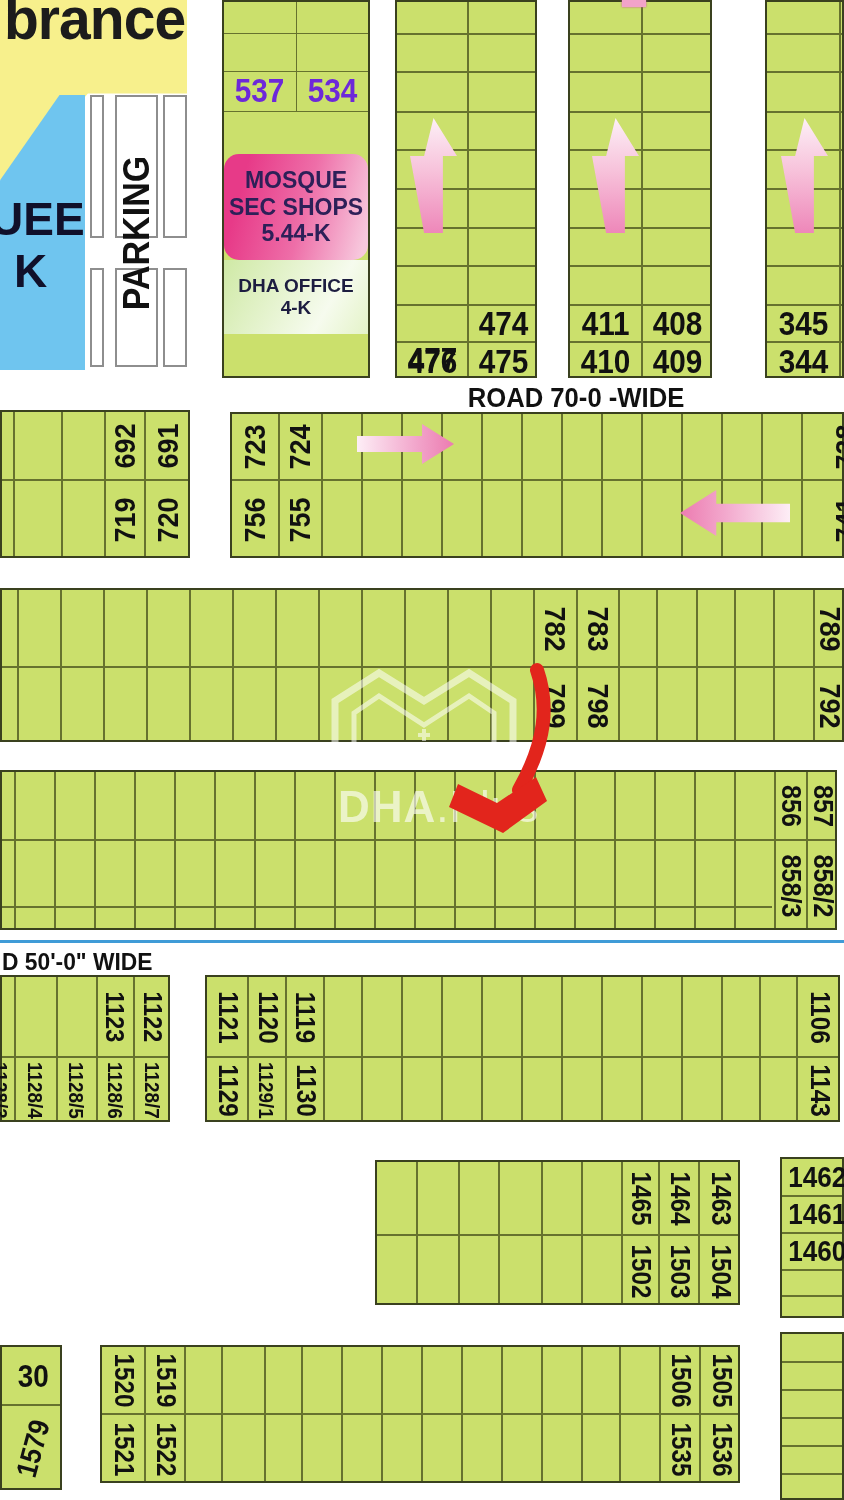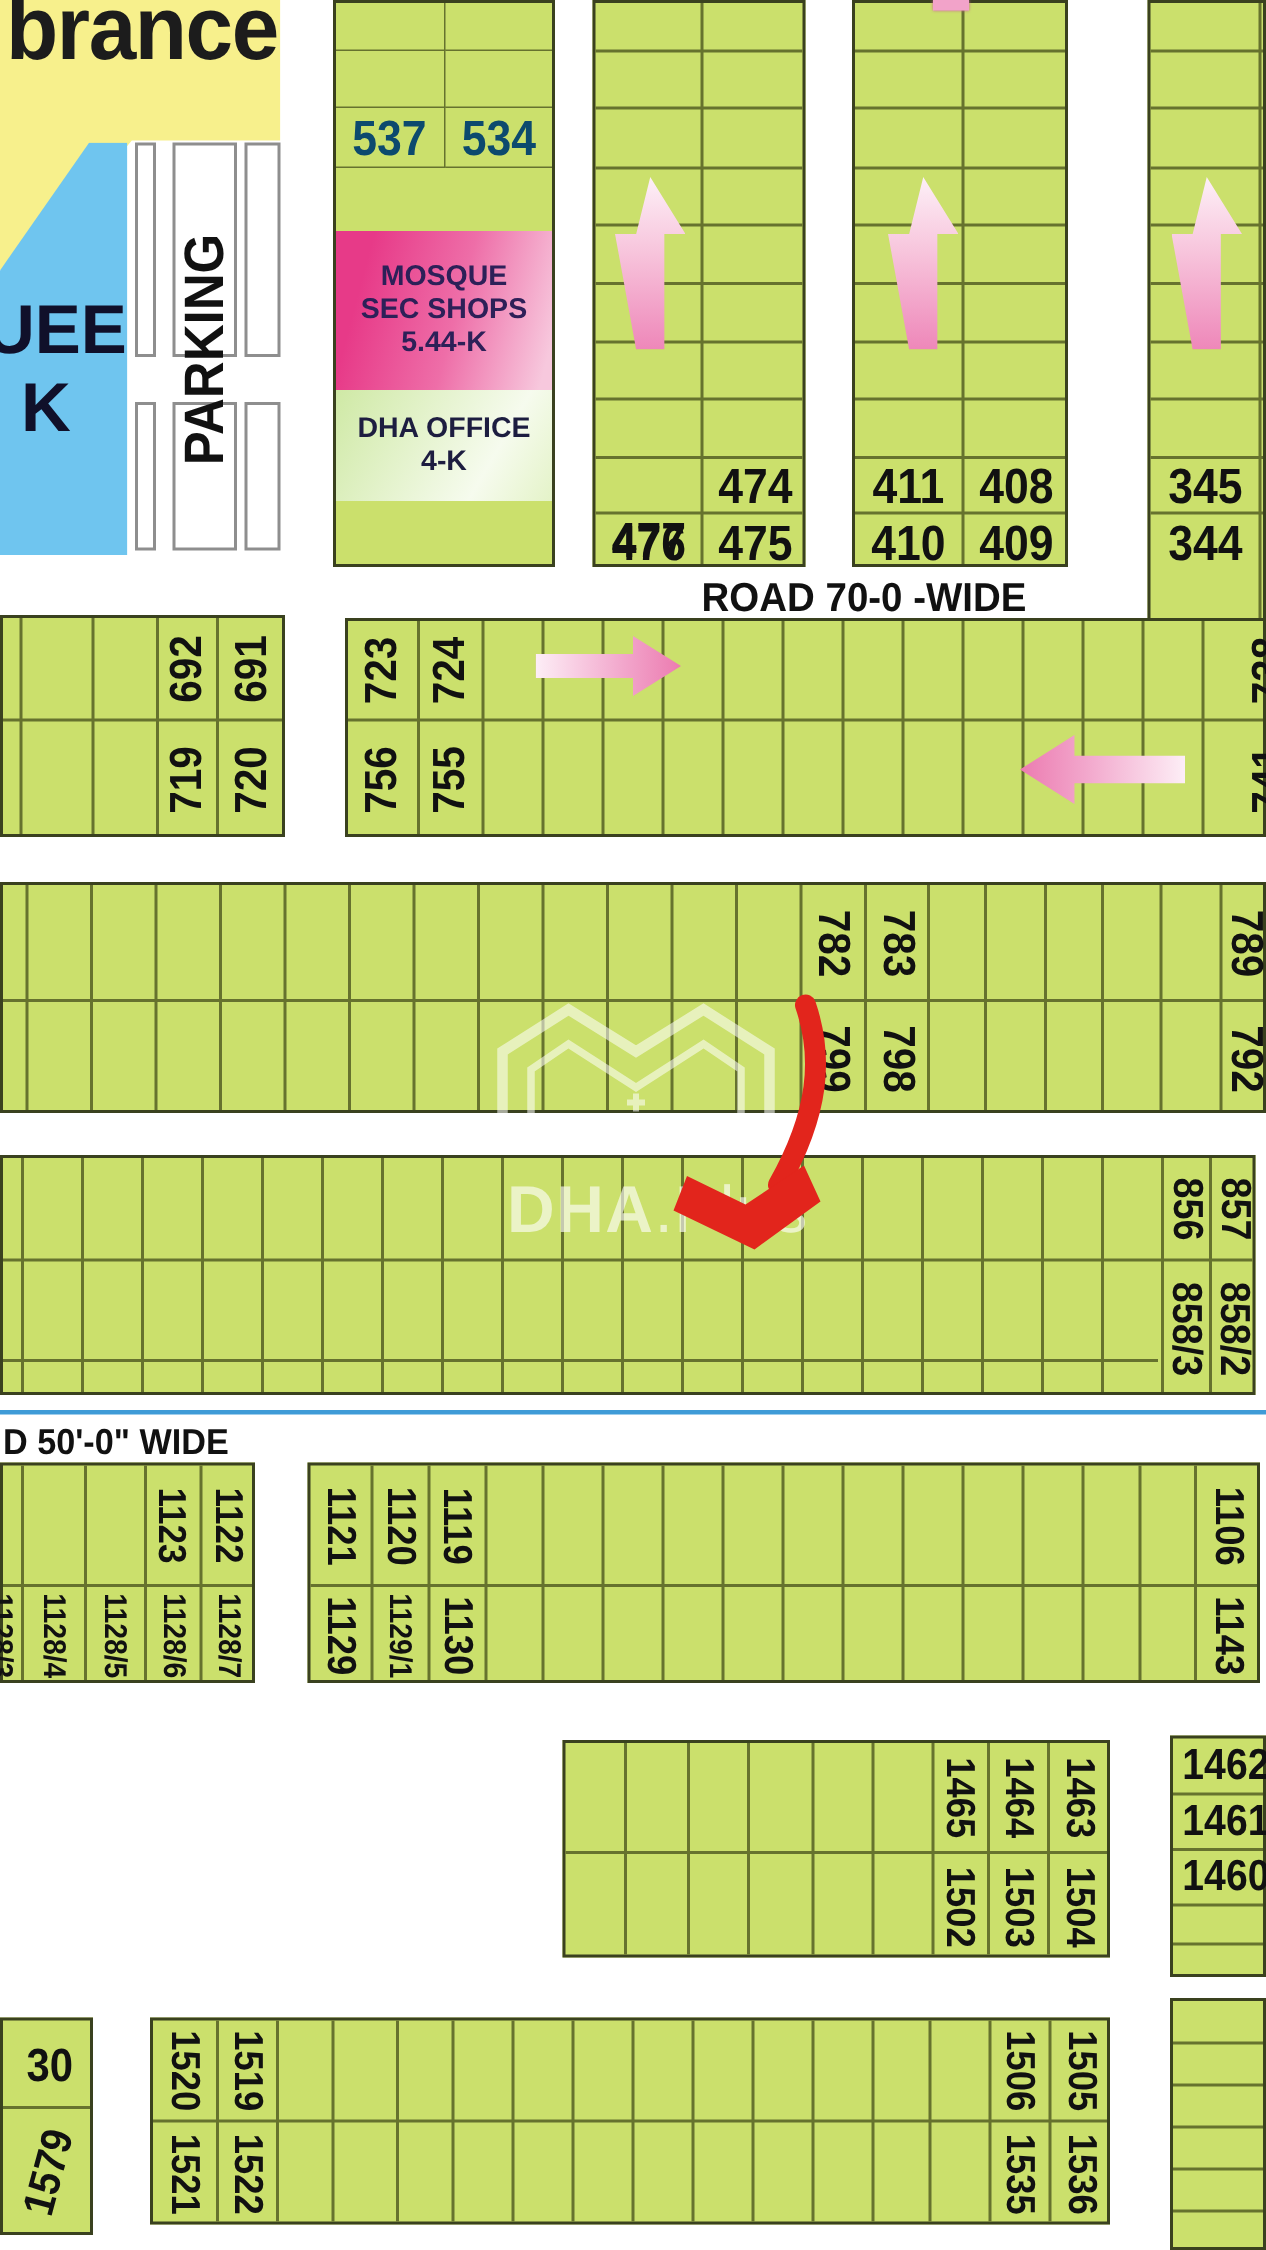--- a/index.html
+++ b/index.html
@@ -17,26 +17,26 @@
   .blue-word{font-weight:700;color:#10102a;}
   #mosquee-line1{left:-10px;top:192px;font-size:46px;}
   #mosquee-line2{left:14px;top:244px;font-size:46px;}
   .pstall{background:#ffffff;border:2px solid #8e8e8e;}
   #parking-label{left:113px;top:130px;width:48px;height:205px;display:flex;align-items:center;justify-content:center;z-index:3;}
   #parking-label span{transform:rotate(-90deg) scaleX(.92);font-size:37px;font-weight:700;color:#111;white-space:nowrap;}
   
   #legend{left:222px;top:0;width:148px;height:378px;border:2px solid #3a411f;background:#cbe06c;}
   .leg-row{position:absolute;left:0;width:100%;display:flex;}
   .leg-cell{flex:1;border-right:1.5px solid #66722e;border-bottom:1.5px solid #66722e;
-    display:flex;align-items:center;justify-content:center;font-weight:700;color:#0c4a6e;}
+    display:flex;align-items:flex-start;justify-content:center;font-weight:700;color:#6d28d9;}
   .leg-cell:last-child{border-right:none;}
   .leg-num{font-size:33px;transform:scaleX(.9);}
   .leg-fac{position:absolute;left:0;width:100%;display:flex;flex-direction:column;align-items:center;justify-content:center;
     font-weight:700;color:#2d2058;text-align:center;line-height:1.15;}
-  #leg-mosque{top:152px;height:106px;background:linear-gradient(105deg,#e73a88 15%,#ee6ea8 55%,#f7c8dd 95%);font-size:19px;}
+  #leg-mosque{top:152px;height:106px;background:linear-gradient(105deg,#e73a88 15%,#ee6ea8 55%,#f7c8dd 95%);font-size:23px;border-radius:15px;}
   #leg-dha{top:258px;height:74px;background:linear-gradient(120deg,#cfe9a5,#f6fbee 70%,#e4f3c8);font-size:19px;color:#1d1d40;}
   #leg-oht{top:332px;height:46px;background:linear-gradient(120deg,#a6d7f2,#c9e7f8);font-size:18px;color:#1d1d40;}
   
   .plot-block{position:absolute;background:#cbe06c;border:2px solid #3a411f;}
   .gline{position:absolute;background:#66722e;}
   .plab{position:absolute;display:flex;align-items:center;justify-content:center;overflow:visible;}
   .plab span{font-weight:700;color:#111;white-space:nowrap;line-height:1;}
   
   #road70{left:420px;top:383px;width:312px;text-align:center;font-size:27px;font-weight:700;color:#111;
     transform:scaleX(.95);white-space:nowrap;}
@@ -154,21 +154,21 @@
         <div class="plab" style="left: 72px; top: 303px; width: 72px; height: 37px;">
           <span style="font-size: 33px; transform: scaleX(0.9);">408</span>
         </div>
         <div class="plab" style="left: 0px; top: 340px; width: 72px; height: 38px; text-align: center;">
           <span style="font-size: 33px; transform: scaleX(0.9);">410</span>
         </div>
         <div class="plab" style="left: 72px; top: 340px; width: 72px; height: 38px;">
           <span style="font-size: 33px; transform: scaleX(0.9);">409</span>
         </div>
       </div>
-      <div class="plot-block" style="left: 765px; top: 0px; width: 79px; height: 481px; text-decoration: underline;">
+      <div class="plot-block" style="left: 765px; top: 0px; width: 79px; height: 378px; text-decoration: underline;">
         <div class="gline" style="left: 72px; top: 0px; width: 1.5px; height: 100%;"></div>
         <div class="gline" style="left: 0px; top: 31px; width: 100%; height: 1.5px;"></div>
         <div class="gline" style="left: 0px; top: 69px; width: 100%; height: 1.5px;"></div>
         <div class="gline" style="left: 0px; top: 109px; width: 100%; height: 1.5px;"></div>
         <div class="gline" style="left: 0px; top: 147px; width: 100%; height: 1.5px;"></div>
         <div class="gline" style="left: 0px; top: 186px; width: 100%; height: 1.5px;"></div>
         <div class="gline" style="left: 0px; top: 225px; width: 100%; height: 1.5px;"></div>
         <div class="gline" style="left: 0px; top: 263px; width: 100%; height: 1.5px;"></div>
         <div class="gline" style="left: 0px; top: 302px; width: 100%; height: 1.5px;"></div>
         <div class="gline" style="left: 0px; top: 339px; width: 100%; height: 1.5px;"></div>

